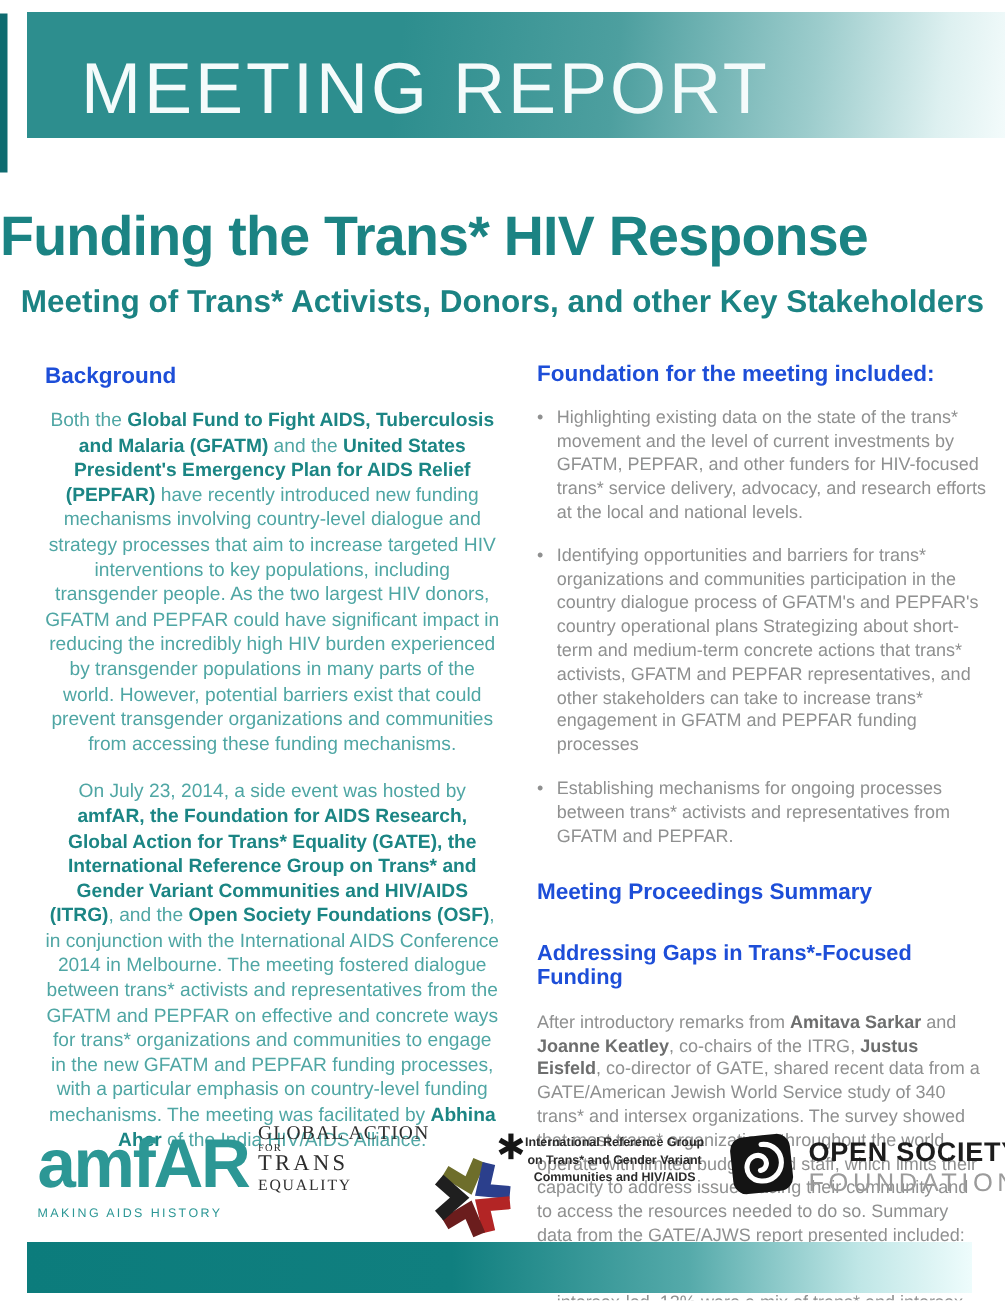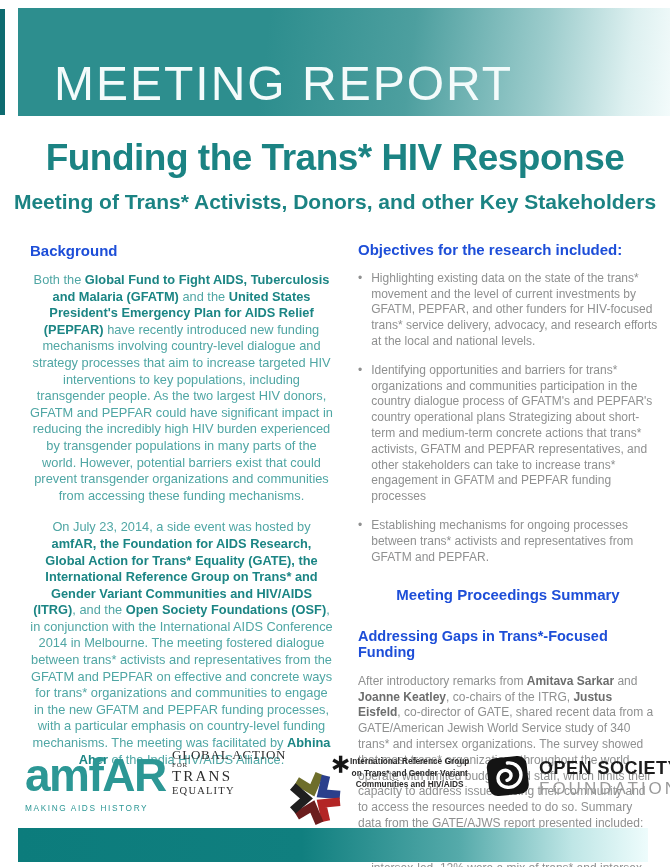--- a/index.html
+++ b/index.html
@@ -7,31 +7,31 @@
     position:relative; width:670px; height:867px; background:#ffffff;
     font-family:"Liberation Sans", sans-serif; overflow:hidden;
   }
 
   
   .edge-strip {
     position:absolute; left:0; top:9px; width:5px; height:106px;
     background:#0e6b70;
   }
   .banner {
-    position:absolute; left:18px; top:8px; width:652px; height:108px;
+    position:absolute; left:18px; top:8px; width:652px; height:84px;
     background:linear-gradient(97deg,#2d8e8e 0%,#2d8e8e 38%,#4d9f9f 60%,#9ccccc 80%,#ddf0f0 93%,#f3fbfb 100%);
   }
   .banner-title {
     position:absolute; left:36px; bottom:8px; color:#f4fbfb;
     font-size:48px; font-weight:300; letter-spacing:2px; line-height:1;
   }
 
   
   .page-title {
-    position:absolute; top:137px; left:0; right:0; text-align:center;
+    position:absolute; top:137px; left:0; right:0; text-align:left;
     font-size:37px; font-weight:bold; color:#1b8383; letter-spacing:-0.5px;
   }
   .page-subtitle {
     position:absolute; top:190px; left:0; right:0; text-align:center;
     font-size:21px; font-weight:bold; color:#1b8383;
   }
 
   
   .columns {
     position:absolute; top:242px; left:30px; width:628px;
@@ -48,21 +48,21 @@
     text-align:center;
   }
   .col-left .b { font-weight:bold; color:#1b8584; }
 
   .col-right { font-size:12px; line-height:15.8px; color:#8f9090; }
   .col-right ul { list-style:none; margin:0 0 4px; padding:0; }
   .col-right li { display:flex; gap:9px; margin:0 0 13px; }
   .col-right .dot { flex:0 0 auto; color:#8f9090; line-height:15.8px; }
   .col-right p { margin:0 0 13px; }
   .col-right .b { font-weight:bold; color:#6d6e6e; }
-  .subhead2 { margin-top:22px;text-align:center; }
+  .subhead2 { margin-top:22px; }
   .subhead3 { margin-top:26px; font-size:14.5px; }
 
   
   .amfar { position:absolute; left:25px; top:752px; color:#2c9795; }
   .amfar-wordmark { font-size:46px; font-weight:bold; letter-spacing:-1.5px; line-height:1; }
   .amfar-tagline { font-size:8.3px; font-weight:normal; letter-spacing:1.6px; margin-top:5px; }
 
   .gate { position:absolute; left:172px; top:748px; display:flex; align-items:flex-start; }
   .gate-text { font-family:"Liberation Serif", serif; color:#2e2e2e; line-height:1.05; }
   .gate-l1 { font-size:13px; letter-spacing:0.8px; }
@@ -104,21 +104,21 @@
 
   <div class="columns">
 
     <div class="col-left">
       <h3 class="section-heading">Background</h3>
       <p><span>Both the </span><span class="b">Global Fund to Fight AIDS, Tuberculosis and Malaria (GFATM)</span><span> and the </span><span class="b">United States President's Emergency Plan for AIDS Relief (PEPFAR)</span><span> have recently introduced new funding mechanisms involving country-level dialogue and strategy processes that aim to increase targeted HIV interventions to key populations, including transgender people. As the two largest HIV donors, GFATM and PEPFAR could have significant impact in reducing the incredibly high HIV burden experienced by transgender populations in many parts of the world. However, potential barriers exist that could prevent transgender organizations and communities from accessing these funding mechanisms.</span></p>
       <p><span>On July 23, 2014, a side event was hosted by </span><span class="b">amfAR, the Foundation for AIDS Research, Global Action for Trans* Equality (GATE), the International Reference Group on Trans* and Gender Variant Communities and HIV/AIDS (ITRG)</span><span>, and the </span><span class="b">Open Society Foundations (OSF)</span><span>, in conjunction with the International AIDS Conference 2014 in Melbourne. The meeting fostered dialogue between trans* activists and representatives from the GFATM and PEPFAR on effective and concrete ways for trans* organizations and communities to engage in the new GFATM and PEPFAR funding processes, with a particular emphasis on country-level funding mechanisms. The meeting was facilitated by </span><span class="b">Abhina Aher</span><span> of the India HIV/AIDS Alliance.</span></p>
     </div>
 
     <div class="col-right">
-      <h3 class="section-heading">Objectives for the research included:</h3>
+      <h3 class="section-heading">Foundation for the meeting included:</h3>
       <ul>
         <li>
           <span class="dot">•</span>
           <span>Highlighting existing data on the state of the trans* movement and the level of current investments by GFATM, PEPFAR, and other funders for HIV-focused trans* service delivery, advocacy, and research efforts at the local and national levels.</span>
         </li>
         <li>
           <span class="dot">•</span>
           <span>Identifying opportunities and barriers for trans* organizations and communities participation in the country dialogue process of GFATM's and PEPFAR's country operational plans Strategizing about short-term and medium-term concrete actions that trans* activists, GFATM and PEPFAR representatives, and other stakeholders can take to increase trans* engagement in GFATM and PEPFAR funding processes</span>
         </li>
         <li>

